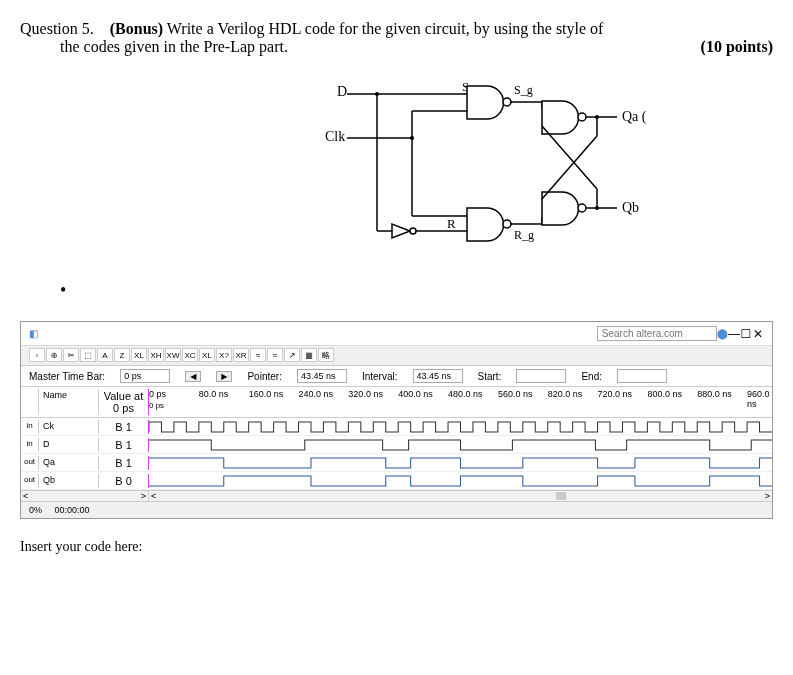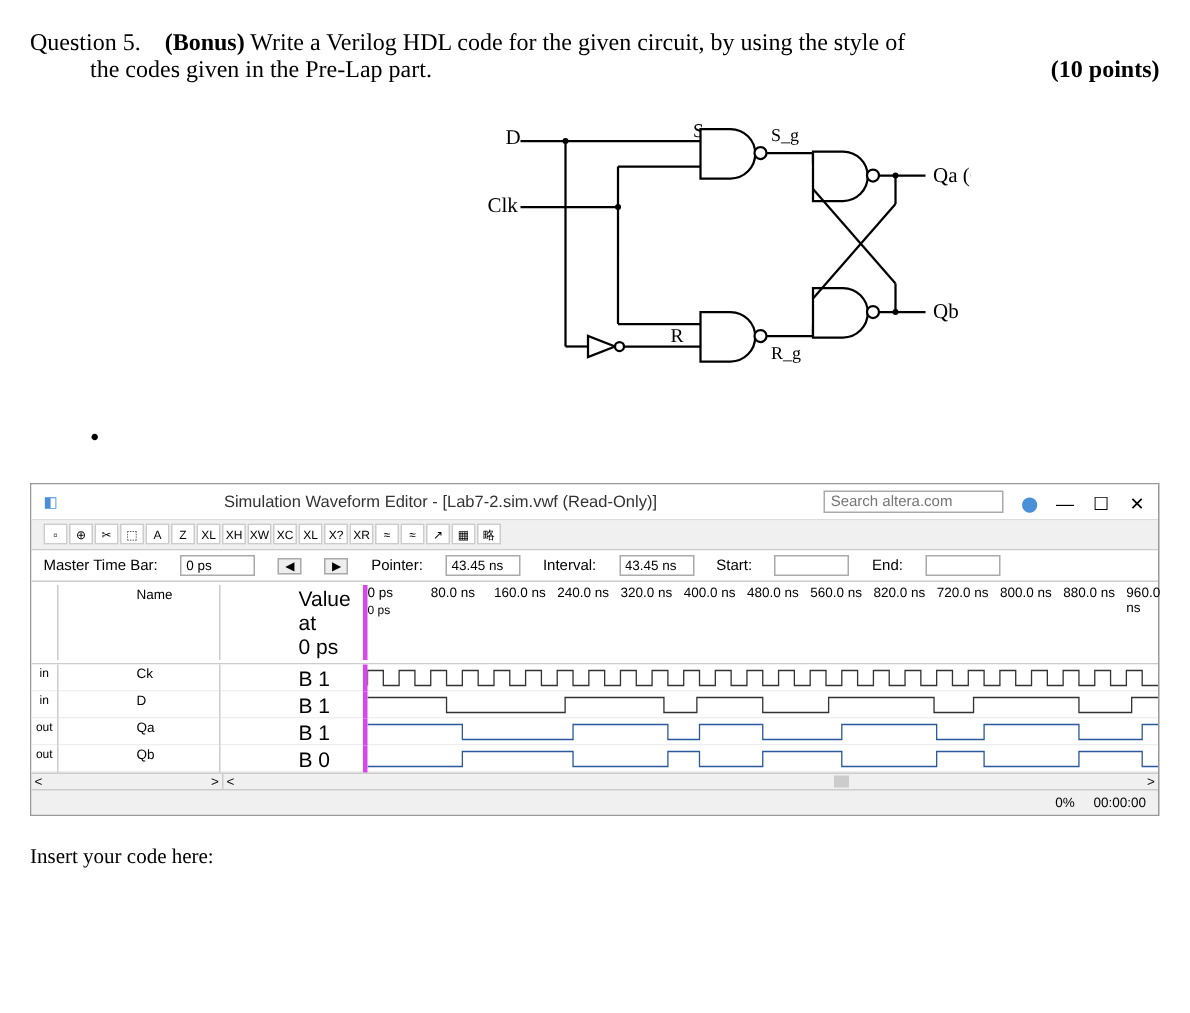--- a/index.html
+++ b/index.html
@@ -8,40 +8,40 @@
     .question-header .q-num { font-weight: normal; }
     .question-header .bonus { font-weight: bold; }
     .question-indent { padding-left: 40px; }
     .points { float: right; font-weight: bold; margin-left: 48px; }
     .circuit { text-align: center; margin: 20px 0; }
     .bullet-text { margin: 20px 0 20px 40px; display: flex; }
     .bullet { margin-right: 15px; font-size: 18px; }
     .sim-window { border: 1px solid #999; margin: 15px 0; background: #f8f8f8; font-family: Arial, sans-serif; font-size: 10px; }
     .sim-titlebar { display: flex; justify-content: space-between; padding: 4px 8px; background: #fff; border-bottom: 1px solid #ddd; align-items: center; }
     .sim-title { color: #333; font-size: 11px; }
-    .win-controls { display: flex; gap: 12px; align-items: flex-end; }
+    .win-controls { display: flex; align-items: center; }
     .win-btn { width: 12px; height: 12px; display: inline-flex; align-items: center; justify-content: center; font-size: 12px; }
     .search-box { border: 1px solid #aaa; padding: 1px 4px; background: white; width: 120px; font-size: 10px; }
     .menu-bar { padding: 2px 8px; background: #fff; border-bottom: 1px solid #ddd; }
     .menu-item { margin-right: 12px; }
     .toolbar { padding: 2px 8px; background: #f0f0f0; border-bottom: 1px solid #ccc; height: 20px; }
     .tool-icon { display: inline-block; width: 16px; height: 14px; border: 1px solid #ccc; margin-right: 1px; background: #fff; font-size: 8px; text-align: center; line-height: 14px; }
     .param-bar { padding: 3px 8px; background: #fff; border-bottom: 1px solid #ccc; display: flex; gap: 15px; align-items: center; }
     .param-input { border: 1px solid #aaa; padding: 1px 3px; background: white; width: 50px; font-size: 9px; }
     .nav-btn { border: 1px solid #aaa; padding: 0 4px; background: #eee; font-size: 8px; }
     .time-ruler { display: flex; background: #fff; border-bottom: 1px solid #ccc; padding: 2px 0; }
-    .signal-cols { display: flex; flex-shrink: 0; gap: 48px; }
+    .signal-cols { display: flex; flex-shrink: 0; }
     .name-col { width: 60px; border-right: 1px solid #ccc; padding: 1px 4px; font-size: 9px; }
-    .val-col { width: 50px; border-right: 3px solid #d946ef; padding: 1px 4px; font-size: 14px; text-align: left; }
+    .val-col { width: 50px; border-right: 1px solid #d946ef; padding: 1px 4px; font-size: 11px; text-align: center; }
     .icon-col { width: 18px; border-right: 1px solid #ccc; padding: 1px 2px; font-size: 8px; text-align: center; }
     .time-marks { flex: 1; display: flex; position: relative; font-size: 9px; }
     .time-mark { position: absolute; }
     .signal-row { display: flex; background: #fff; border-bottom: 1px solid #eee; height: 18px; align-items: center; }
     .wave-area { flex: 1; position: relative; height: 14px; }
-    .status-bar { padding: 3px 8px; text-align: right; background: #f0f0f0; border-top: 1px solid #ccc; font-size: 9px; }
+    .status-bar { padding: 3px 8px; text-align: left; background: #f0f0f0; border-top: 1px solid #ccc; font-size: 9px; }
     .insert-code { margin-top: 20px; font-size: 14px; }
   </style>
 </head>
 <body>
 
 <div class="question-header">
   <span class="q-num">Question 5.</span>
   <span>&nbsp;&nbsp;&nbsp;</span><span class="bonus">(Bonus)</span>
   <span>Write a Verilog HDL code for the given circuit, by using the style of</span><br>
   <span class="question-indent">the codes given in the Pre-Lap part.</span>
@@ -104,21 +104,20 @@
   </svg>
 </div>
 
 <div class="bullet-text">
   <span class="bullet">•</span>
 </div>
 
 <div class="sim-window">
   <div class="sim-titlebar">
     <span style="color:#4a90d9;">◧</span>
-    <span class="sim-title">Simulation Waveform Editor - [Lab7-2.sim.vwf (Read-Only)]</span>
     <div class="win-controls">
       <input class="search-box" placeholder="Search altera.com" style="">
       <span style="color:#4a90d9;">⬤</span>
       <span class="win-btn">—</span>
       <span class="win-btn">☐</span>
       <span class="win-btn">✕</span>
     </div>
   </div>
   <div class="toolbar">
     <span class="tool-icon">▫</span><span class="tool-icon">⊕</span><span class="tool-icon">✂</span><span class="tool-icon">⬚</span><span class="tool-icon">A</span><span class="tool-icon">Z</span><span class="tool-icon">XL</span><span class="tool-icon">XH</span><span class="tool-icon">XW</span><span class="tool-icon">XC</span><span class="tool-icon">XL</span><span class="tool-icon">X?</span><span class="tool-icon">XR</span><span class="tool-icon">≈</span><span class="tool-icon">≈</span><span class="tool-icon">↗</span><span class="tool-icon">▦</span><span class="tool-icon">略</span>

